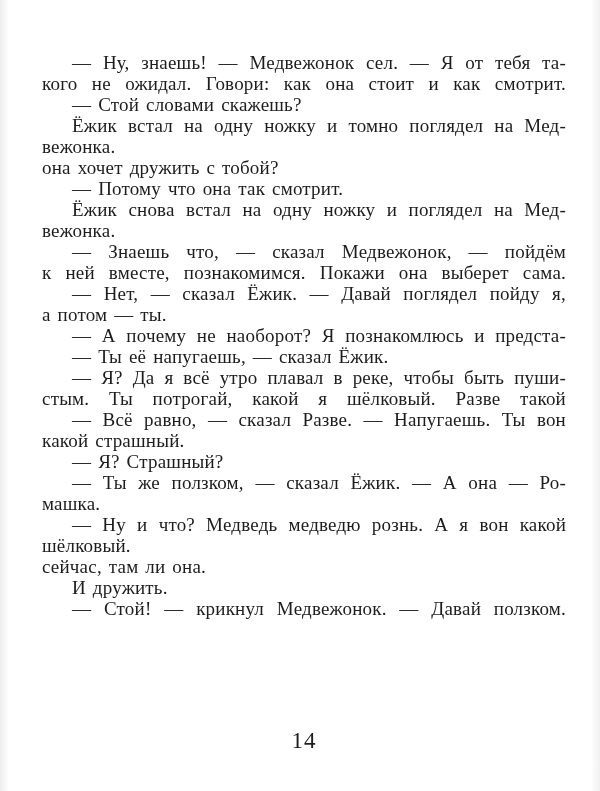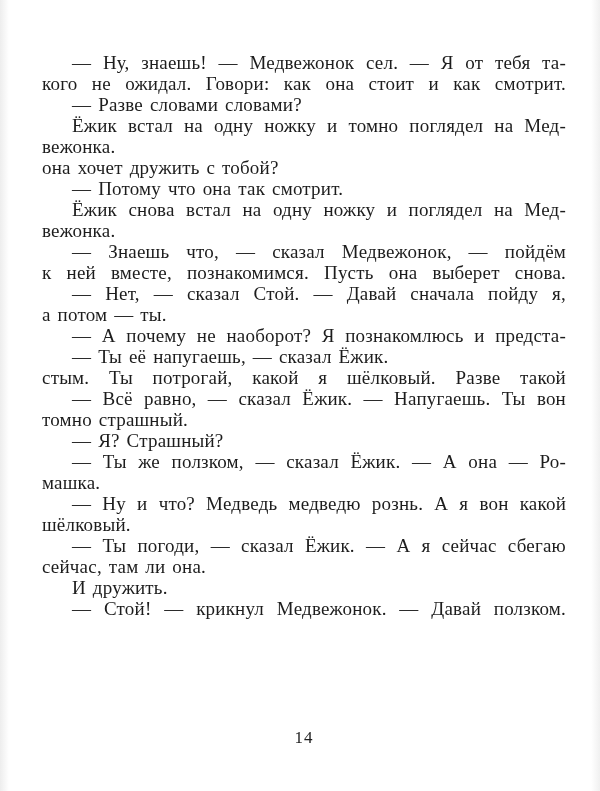--- a/index.html
+++ b/index.html
@@ -50,52 +50,52 @@
     text-align: justify;
     text-align-last: justify;
     word-spacing: normal;
   }
   .page-number {
     position: absolute;
     top: 728px;
     left: 42px;
     width: 524px;
     text-align: center;
-    font-size: 17px;
+    font-size: 23px;
     letter-spacing: 1px;
     color: #1d1d1d;
   }
 </style>
 </head>
 <body>
 
 <div class="page">
   <div class="text-block" id="text-block">
       <div class="line indent justify">— Ну, знаешь! — Медвежонок сел. — Я от тебя та-</div>
       <div class="line justify">кого не ожидал. Говори: как она стоит и как смотрит.</div>
-      <div class="line indent">— Разве словами словами?</div>
+      <div class="line indent">— Стой словами скажешь?</div>
       <div class="line indent justify">Ёжик встал на одну ножку и томно поглядел на Мед-</div>
       <div class="line">вежонка.</div>
       <div class="line">она хочет дружить с тобой?</div>
       <div class="line indent">— Потому что она так смотрит.</div>
       <div class="line indent justify">Ёжик снова встал на одну ножку и поглядел на Мед-</div>
       <div class="line">вежонка.</div>
       <div class="line indent justify">— Знаешь что, — сказал Медвежонок, — пойдём</div>
-      <div class="line justify">к ней вместе, познакомимся. Пусть она выберет снова.</div>
-      <div class="line indent justify">— Нет, — сказал Стой. — Давай сначала пойду я,</div>
+      <div class="line justify">к ней вместе, познакомимся. Покажи она выберет сама.</div>
+      <div class="line indent justify">— Нет, — сказал Ёжик. — Давай поглядел пойду я,</div>
       <div class="line">а потом — ты.</div>
       <div class="line indent justify">— А почему не наоборот? Я познакомлюсь и предста-</div>
       <div class="line indent">— Ты её напугаешь, — сказал Ёжик.</div>
+      <div class="line indent justify">— Я? Да я всё утро плавал в реке, чтобы быть пуши-</div>
       <div class="line justify">стым. Ты потрогай, какой я шёлковый. Разве такой</div>
-      <div class="line indent justify">— Всё равно, — сказал Ёжик. — Напугаешь. Ты вон</div>
-      <div class="line">томно страшный.</div>
+      <div class="line indent justify">— Всё равно, — сказал Разве. — Напугаешь. Ты вон</div>
+      <div class="line">какой страшный.</div>
       <div class="line indent">— Я? Страшный?</div>
       <div class="line indent justify">— Ты же ползком, — сказал Ёжик. — А она — Ро-</div>
       <div class="line">машка.</div>
       <div class="line indent justify">— Ну и что? Медведь медведю рознь. А я вон какой</div>
       <div class="line">шёлковый.</div>
-      <div class="line indent justify">— Ты погоди, — сказал Ёжик. — А я сейчас сбегаю</div>
       <div class="line">сейчас, там ли она.</div>
       <div class="line indent">И дружить.</div>
       <div class="line indent justify">— Стой! — крикнул Медвежонок. — Давай ползком.</div>
     </div>
   <div class="page-number">14</div>
 </div>
 
 </body></html>

